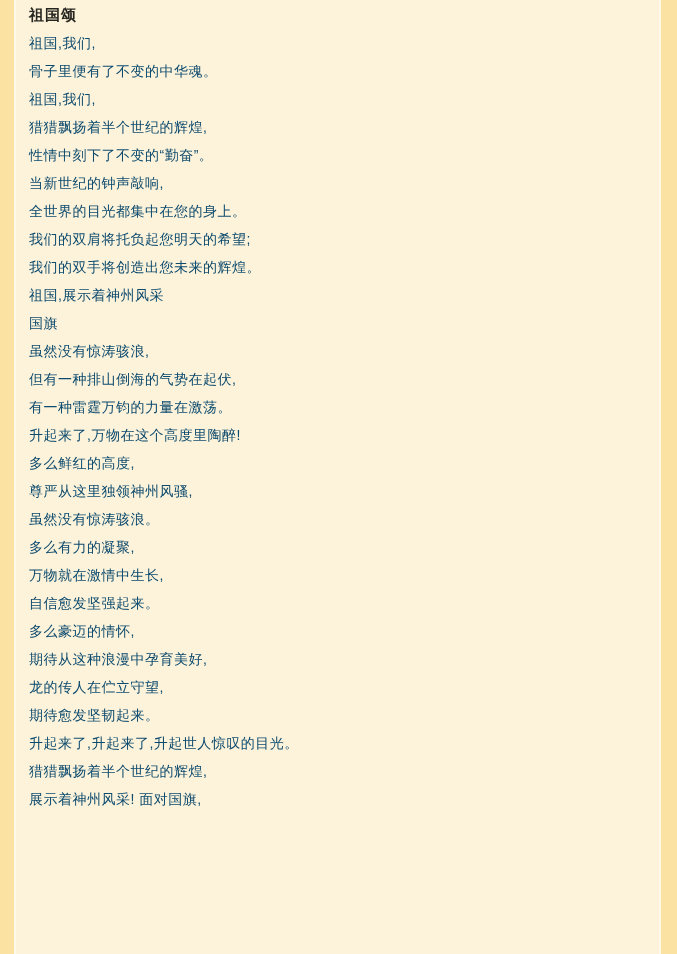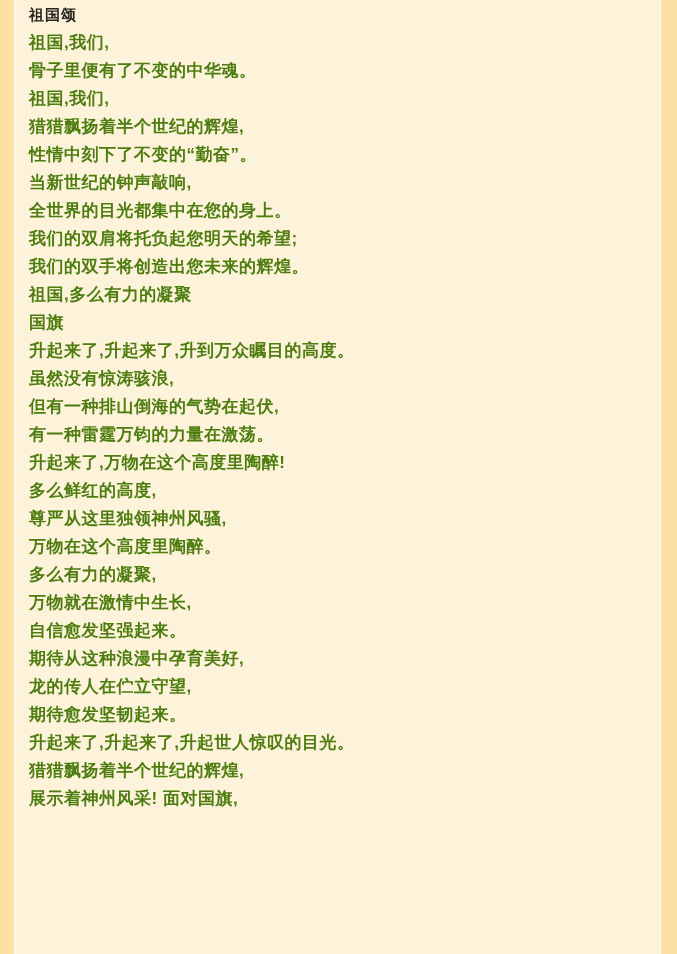--- a/index.html
+++ b/index.html
@@ -33,56 +33,55 @@
     line-height: 28px;
     font-size: 15px;
     font-weight: bold;
     color: #26251f;
     letter-spacing: 1px;
   }
   .line {
     margin: 0;
     height: 28px;
     line-height: 28px;
-    font-size: 17px;
-    color: #4d7c0f;
+    font-size: 14px;
+    color: #0c4a6e;
     letter-spacing: 0.5px;
     white-space: nowrap;
-    font-weight: bold;
   }
 </style>
 </head>
 <body>
 
 <div class="page">
   <div class="content">
     <h1 class="title">祖国颂</h1>
     <div id="poem-lines">
         <p class="line">祖国,我们,</p>
         <p class="line">骨子里便有了不变的中华魂。</p>
         <p class="line">祖国,我们,</p>
         <p class="line">猎猎飘扬着半个世纪的辉煌,</p>
         <p class="line">性情中刻下了不变的“勤奋”。</p>
         <p class="line">当新世纪的钟声敲响,</p>
         <p class="line">全世界的目光都集中在您的身上。</p>
         <p class="line">我们的双肩将托负起您明天的希望;</p>
         <p class="line">我们的双手将创造出您未来的辉煌。</p>
-        <p class="line">祖国,多么有力的凝聚</p>
+        <p class="line">祖国,展示着神州风采</p>
         <p class="line">国旗</p>
-        <p class="line">升起来了,升起来了,升到万众瞩目的高度。</p>
         <p class="line">虽然没有惊涛骇浪,</p>
         <p class="line">但有一种排山倒海的气势在起伏,</p>
         <p class="line">有一种雷霆万钧的力量在激荡。</p>
         <p class="line">升起来了,万物在这个高度里陶醉!</p>
         <p class="line">多么鲜红的高度,</p>
         <p class="line">尊严从这里独领神州风骚,</p>
-        <p class="line">万物在这个高度里陶醉。</p>
+        <p class="line">虽然没有惊涛骇浪。</p>
         <p class="line">多么有力的凝聚,</p>
         <p class="line">万物就在激情中生长,</p>
         <p class="line">自信愈发坚强起来。</p>
+        <p class="line">多么豪迈的情怀,</p>
         <p class="line">期待从这种浪漫中孕育美好,</p>
         <p class="line">龙的传人在伫立守望,</p>
         <p class="line">期待愈发坚韧起来。</p>
         <p class="line">升起来了,升起来了,升起世人惊叹的目光。</p>
         <p class="line">猎猎飘扬着半个世纪的辉煌,</p>
         <p class="line">展示着神州风采! 面对国旗,</p>
       </div>
   </div>
 </div>
 

